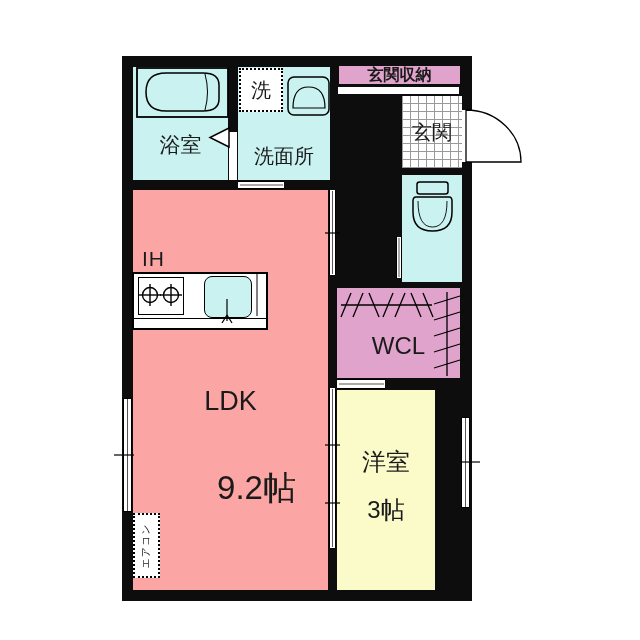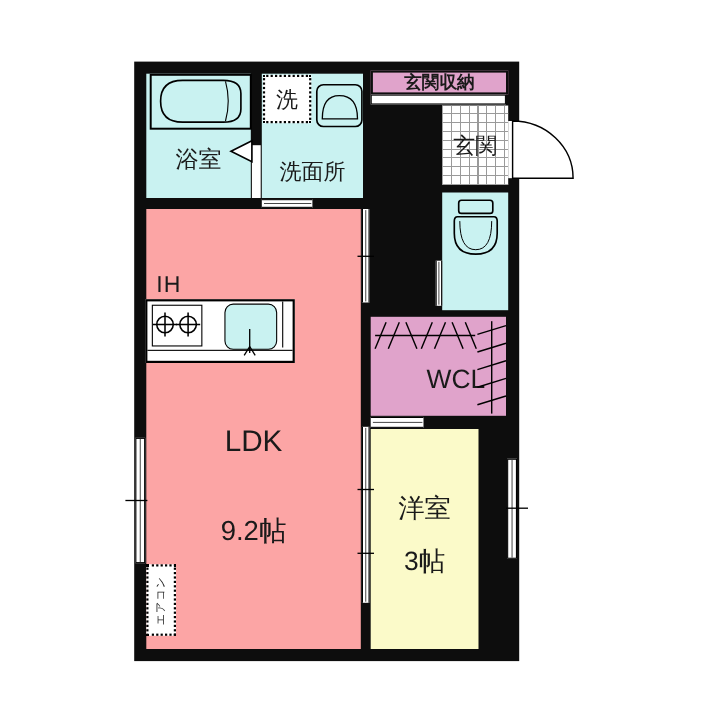--- a/index.html
+++ b/index.html
@@ -46,21 +46,21 @@
   .counter{left:132px;top:272px;width:136px;height:58px;background:#fff;border:2px solid #000;box-sizing:border-box;}
   .stove{position:absolute;left:4px;top:3px;width:46px;height:38px;border:1.5px solid #000;background:#fff;box-sizing:border-box;}
   .ksink{position:absolute;left:70px;top:2px;width:48px;height:42px;border:1.5px solid #000;border-radius:8px;background:#c9f2f1;box-sizing:border-box;}
   .ih{left:142px;top:247px;font-size:21px;letter-spacing:1px;}
   
   .aircon{left:133px;top:513px;width:27px;height:65px;background:#fff;border:2px dotted #000;box-sizing:border-box;
           display:flex;align-items:center;justify-content:center;}
   .aircon span{transform:rotate(-90deg);font-size:10px;white-space:nowrap;letter-spacing:1px;}
   
   .t21{font-size:21px;} .t20{font-size:20px;} .t15{font-size:15px;} .t17{font-size:16px;font-weight:bold;}
-  .t24{font-size:24px;} .t27{font-size:27px;} .t25{font-size:25px;}
+  .t24{font-size:24px;} .t27{font-size:27px;} .t25{font-size:33px;padding-left:26px;}
   svg.overlay{position:absolute;left:0;top:0;pointer-events:none;}
 </style>
 </head>
 <body>
 
 <div class="canvas">
 
   <div class="abs shell"></div>
 
   <div class="room bathroom c-wet">
@@ -81,21 +81,21 @@
   </div>
 
   <div class="abs storage c-mauve">
     <span class="t17">玄関収納</span>
   </div>
   <div class="abs step"></div>
 
   <div class="room toilet-room c-wet"></div>
 
   <div class="room wcl c-mauve">
-    <div class="room-label t24" style="top:44px;padding-left:16px;">WCL</div>
+    <div class="room-label t24" style="top:44px;">WCL</div>
   </div>
 
   <div class="room yoshitsu c-yellow">
     <div class="room-label t24" style="top:56px;">洋室</div>
     <div class="room-label t24" style="top:104px;">3帖</div>
   </div>
 
   <div class="room ldk c-ldk">
     <div class="room-label t27" style="top:196px;">LDK</div>
     <div class="room-label t25" style="top:276px;">9.2帖</div>

